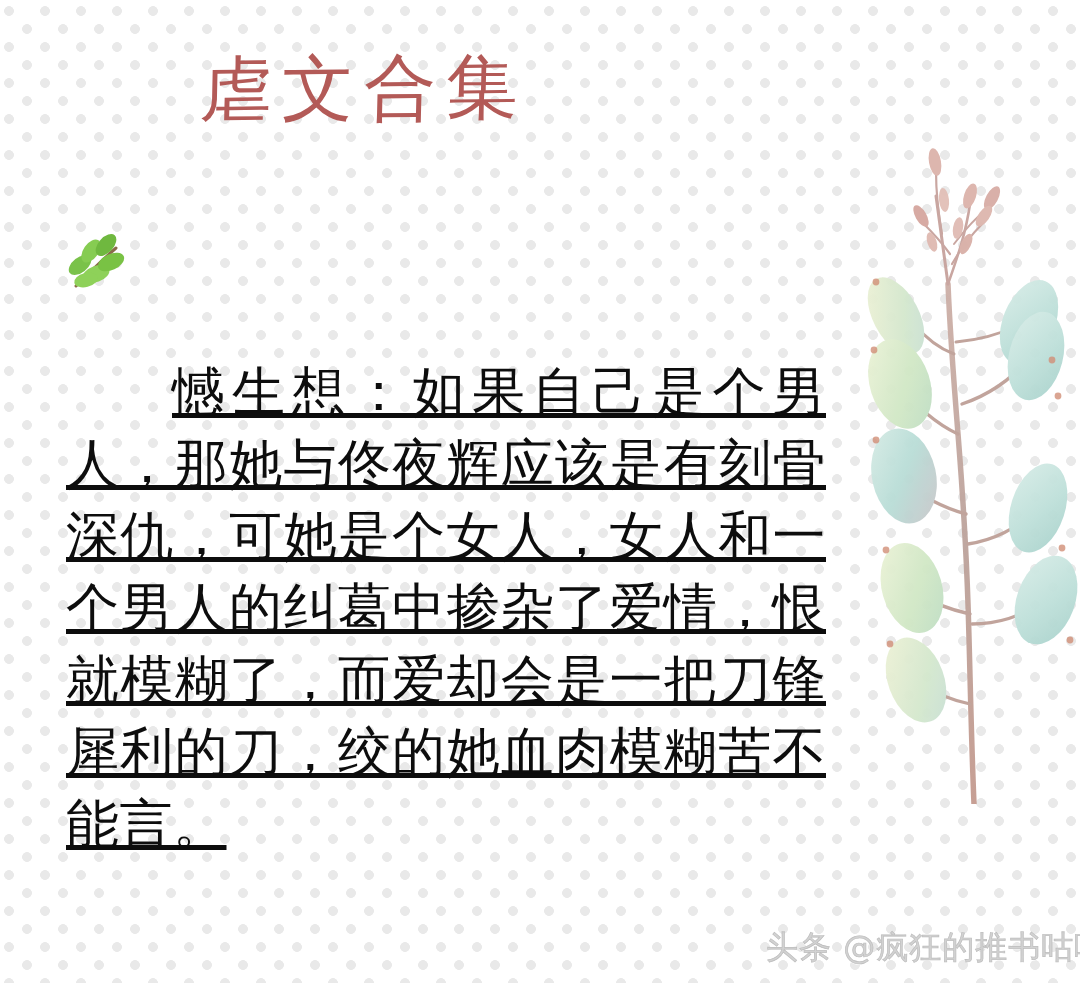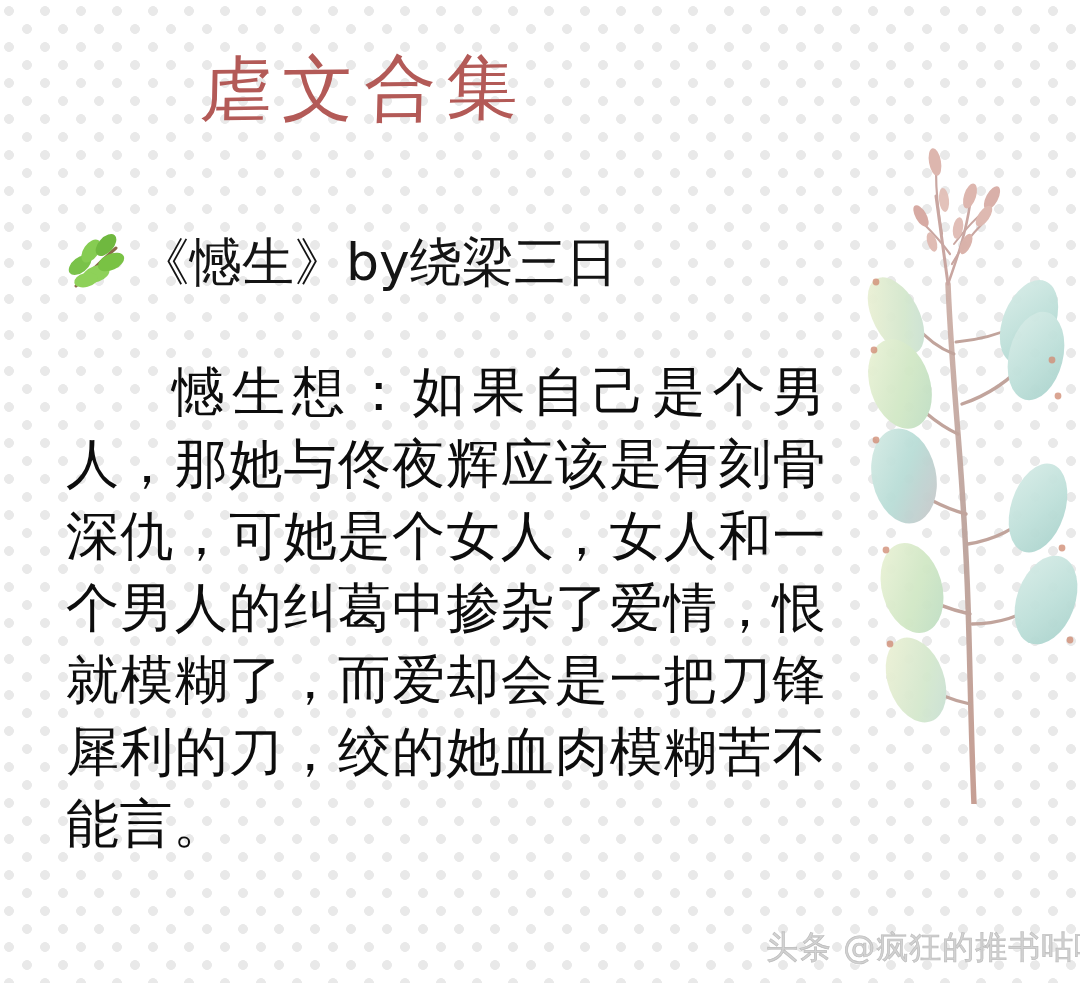--- a/index.html
+++ b/index.html
@@ -89,20 +89,21 @@
     width: 760px;
     font-family: "DejaVu Sans", "Liberation Sans", sans-serif;
     font-size: 53px;
     line-height: 72px;
     color: #0d0d0d;
     text-indent: 106px;
     text-align: justify;
     text-justify: inter-character;
     letter-spacing: 0.5px;
     word-break: break-all;
+    text-decoration: underline;
   }
 
   
   #watermark {
     position: absolute;
     left: 766px;
     top: 928px;
     font-family: "DejaVu Sans", "Liberation Sans", sans-serif;
     font-size: 32px;
     line-height: 1.2;
@@ -210,20 +211,19 @@
       <svg viewBox="0 0 68 62" xmlns="http://www.w3.org/2000/svg">
         <path d="M14 54 C24 44 38 30 54 16" stroke="#8a6a4a" stroke-width="3" fill="none" stroke-linecap="round"></path>
         <ellipse cx="18" cy="33" rx="13" ry="7.5" fill="#7ac24a" transform="rotate(-38 18 33)"></ellipse>
         <ellipse cx="29" cy="19" rx="13" ry="7.5" fill="#86cc52" transform="rotate(-55 29 19)"></ellipse>
         <ellipse cx="44" cy="13" rx="13" ry="7.5" fill="#6fb83f" transform="rotate(-48 44 13)"></ellipse>
         <ellipse cx="34" cy="42" rx="14" ry="8" fill="#8ed159" transform="rotate(-20 34 42)"></ellipse>
         <ellipse cx="49" cy="30" rx="14" ry="8" fill="#79c244" transform="rotate(-25 49 30)"></ellipse>
         <ellipse cx="24" cy="48" rx="12" ry="7" fill="#8ed159" transform="rotate(-14 24 48)"></ellipse>
       </svg>
     </span>
-    <span id="book-title">《憾生》by绕梁三日</span>
   </div>
 
   <p id="body-text">憾生想：如果自己是个男人，那她与佟夜辉应该是有刻骨深仇，可她是个女人，女人和一个男人的纠葛中掺杂了爱情，恨就模糊了，而爱却会是一把刀锋犀利的刀，绞的她血肉模糊苦不能言。</p>
 
   <div id="watermark">头条 @疯狂的推书咕噜</div>
 
 </div>
 
 </body></html>

